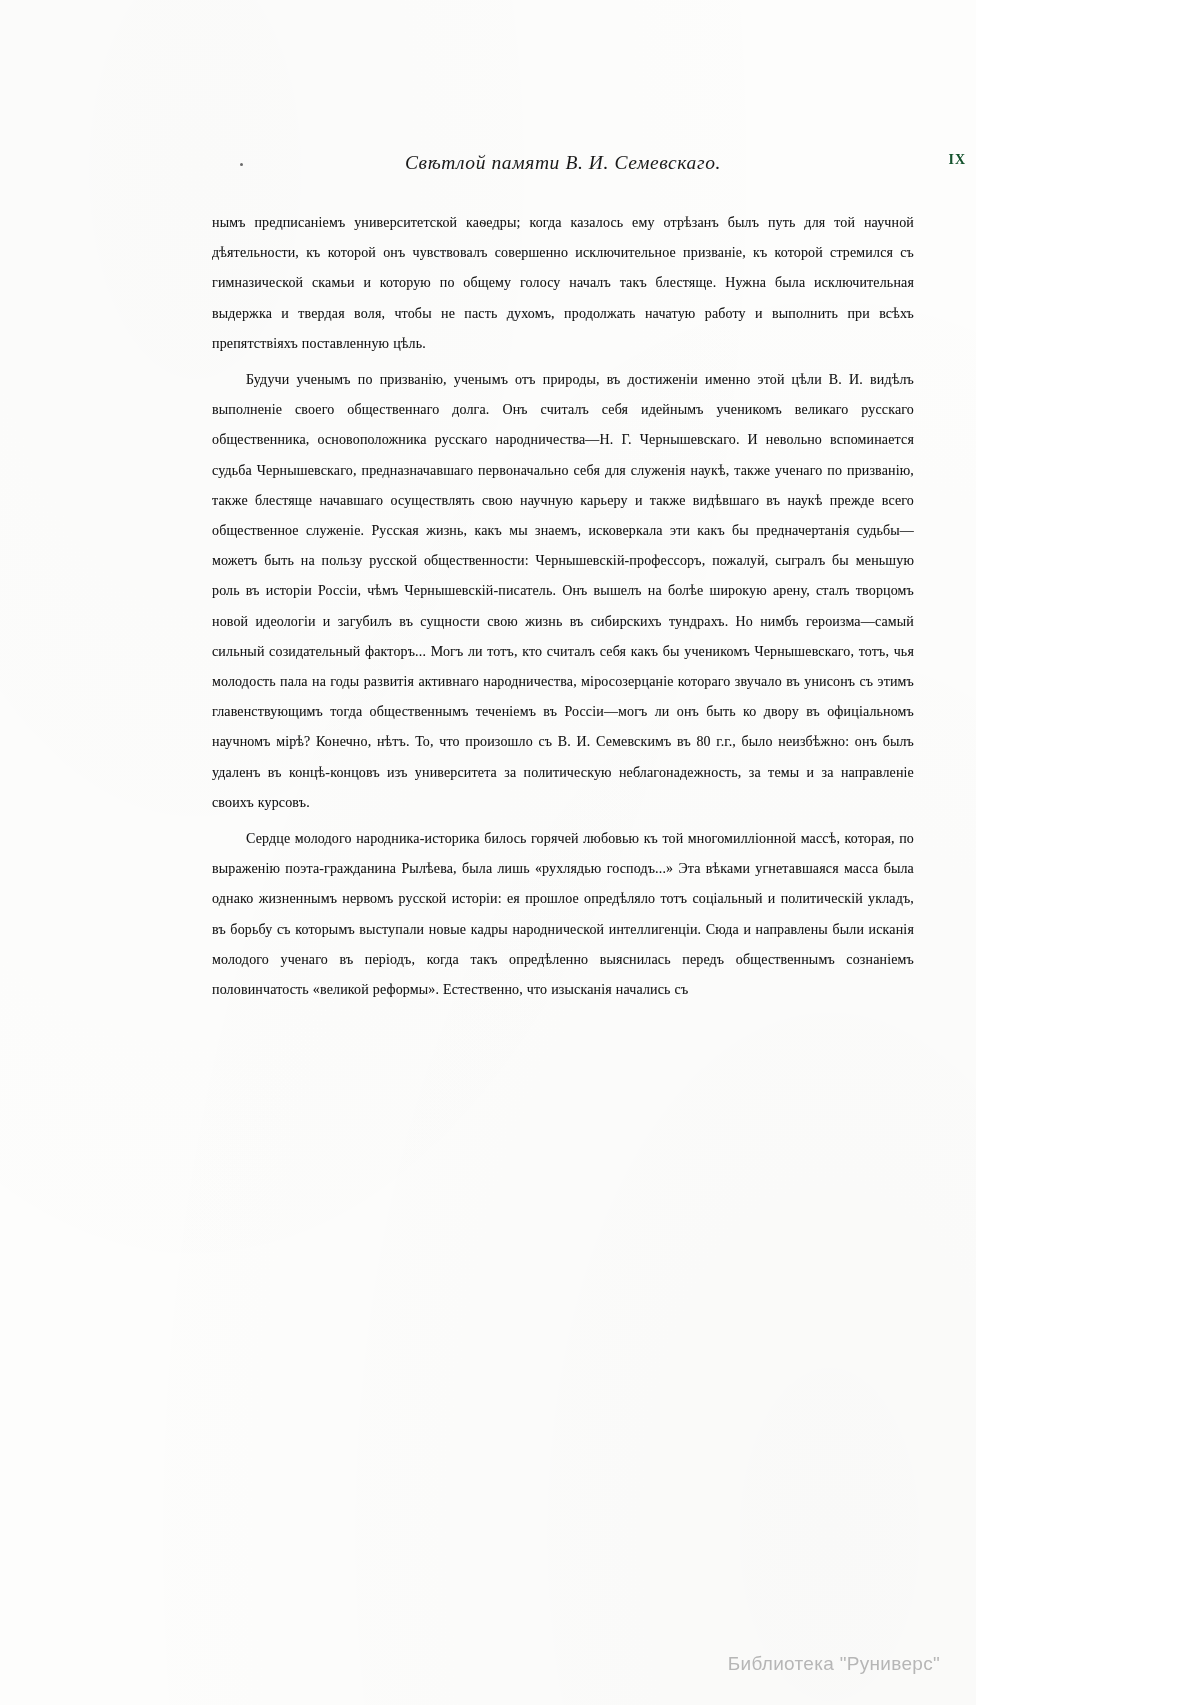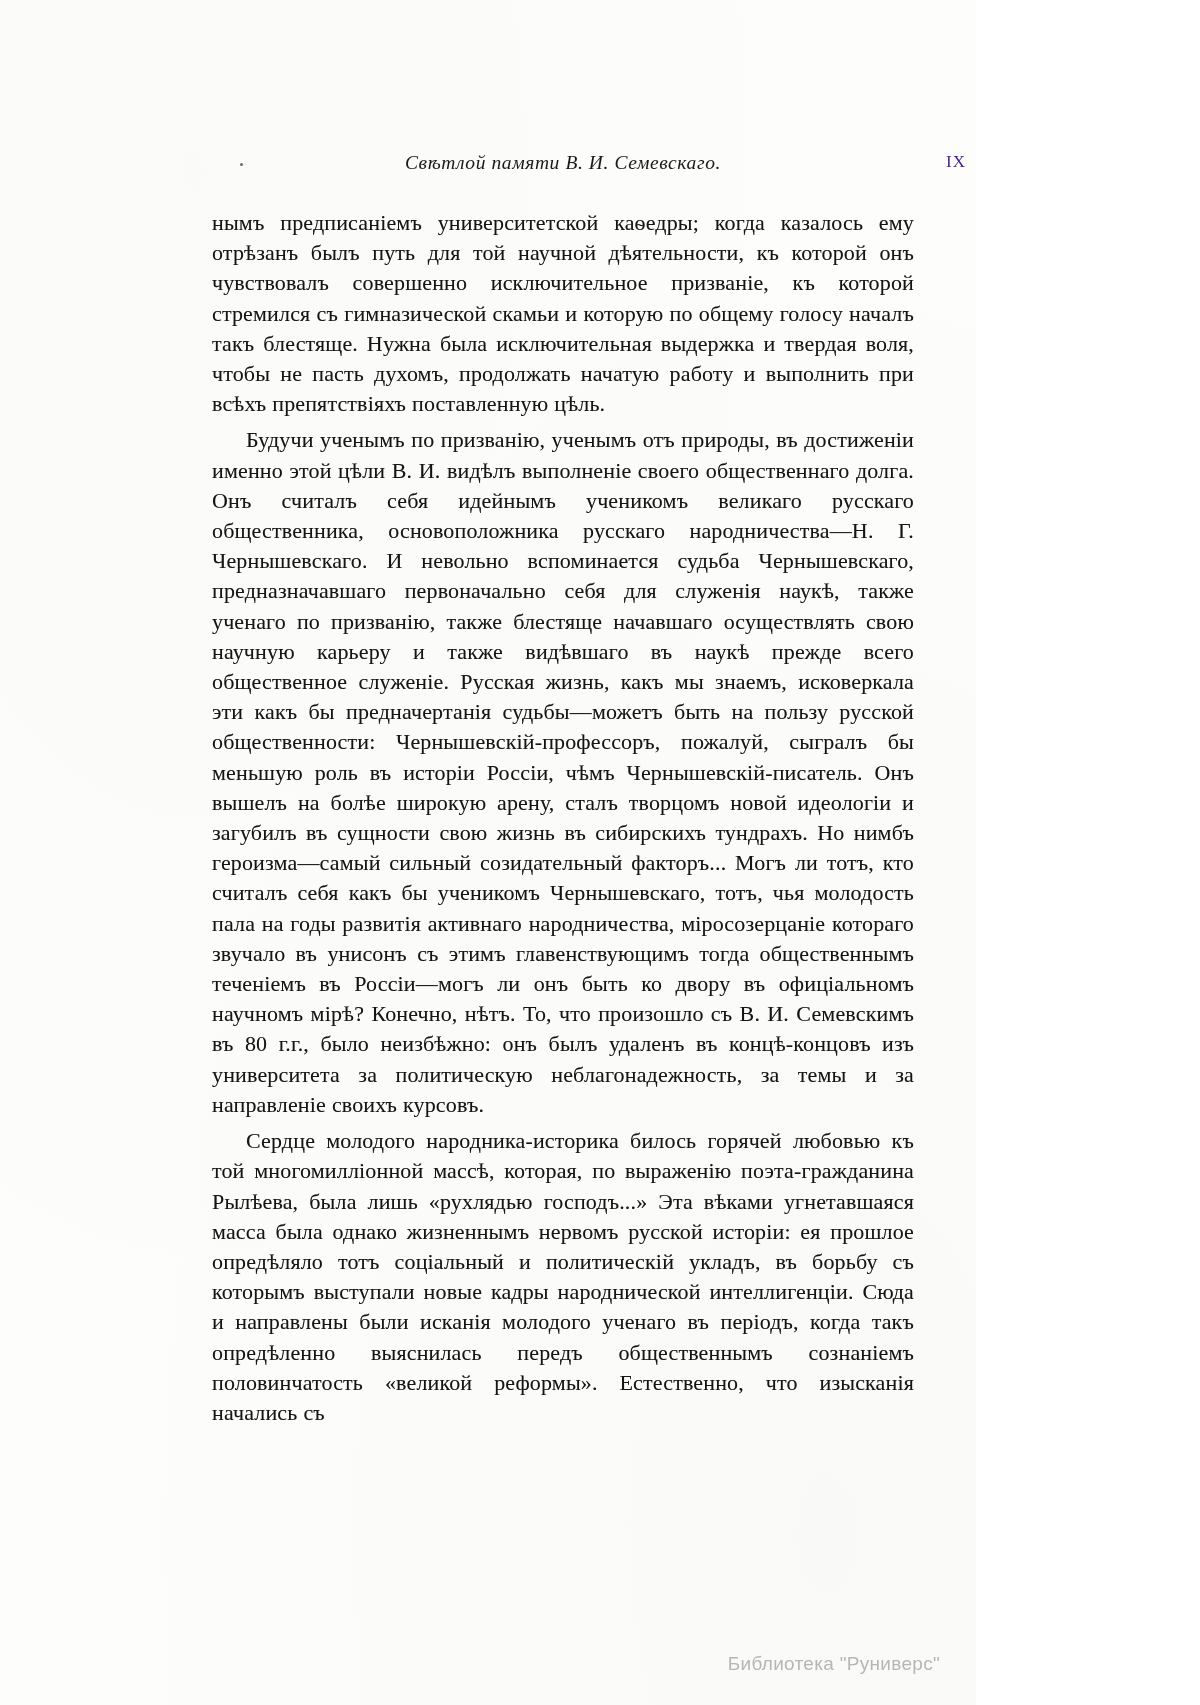--- a/index.html
+++ b/index.html
@@ -55,37 +55,38 @@
     font-style: italic;
     font-size: 19.5px;
     letter-spacing: 0.6px;
     color: #191919;
     white-space: nowrap;
   }
   .running-head .folio {
     position: absolute;
     right: -52px;
     top: 0;
-    font-size: 17px;
+    font-size: 14px;
     letter-spacing: 1px;
-    color: #4c1d95;
+    color: #14532d;
+    font-weight: bold;
   }
   .running-head .left-dot {
     position: absolute;
     left: 28px;
     top: 11px;
     width: 3px;
     height: 3px;
     border-radius: 50%;
     background: #6a6a6a;
   }
 
   p.body-par {
     margin: 0;
-    font-size: 22px;
+    font-size: 14px;
     line-height: 30.2px;
     text-align: justify;
     text-justify: inter-word;
     color: #151515;
     letter-spacing: 0.15px;
     word-spacing: 0.3px;
   }
   p.body-par + p.body-par {
     margin-top: 6px;
   }

